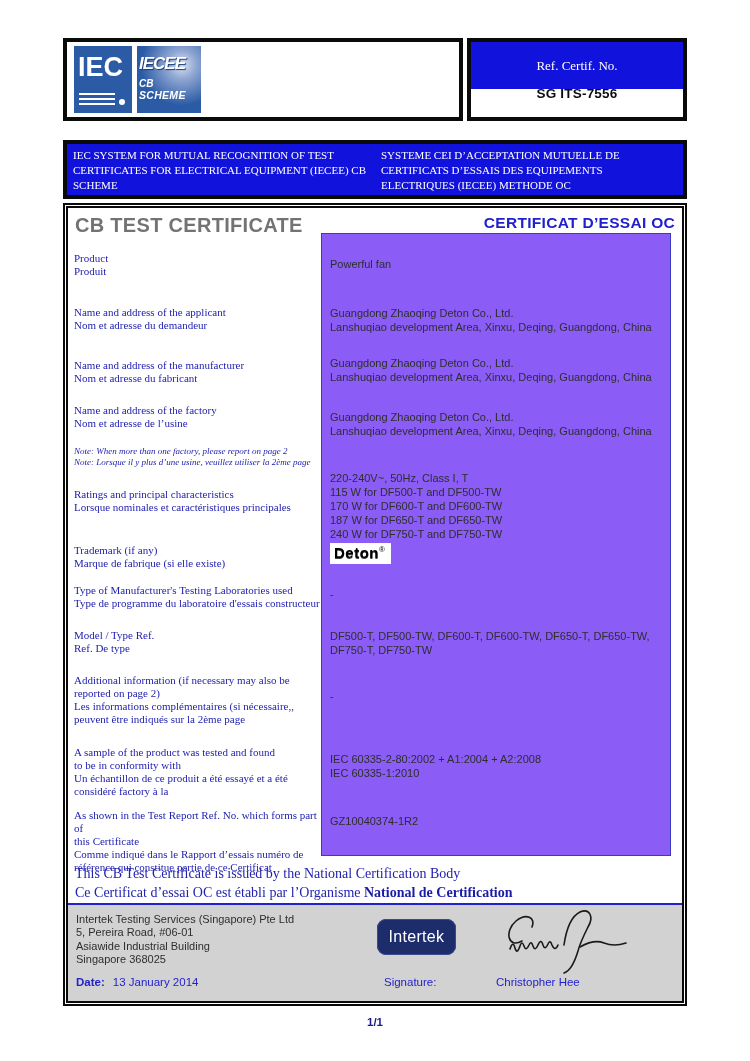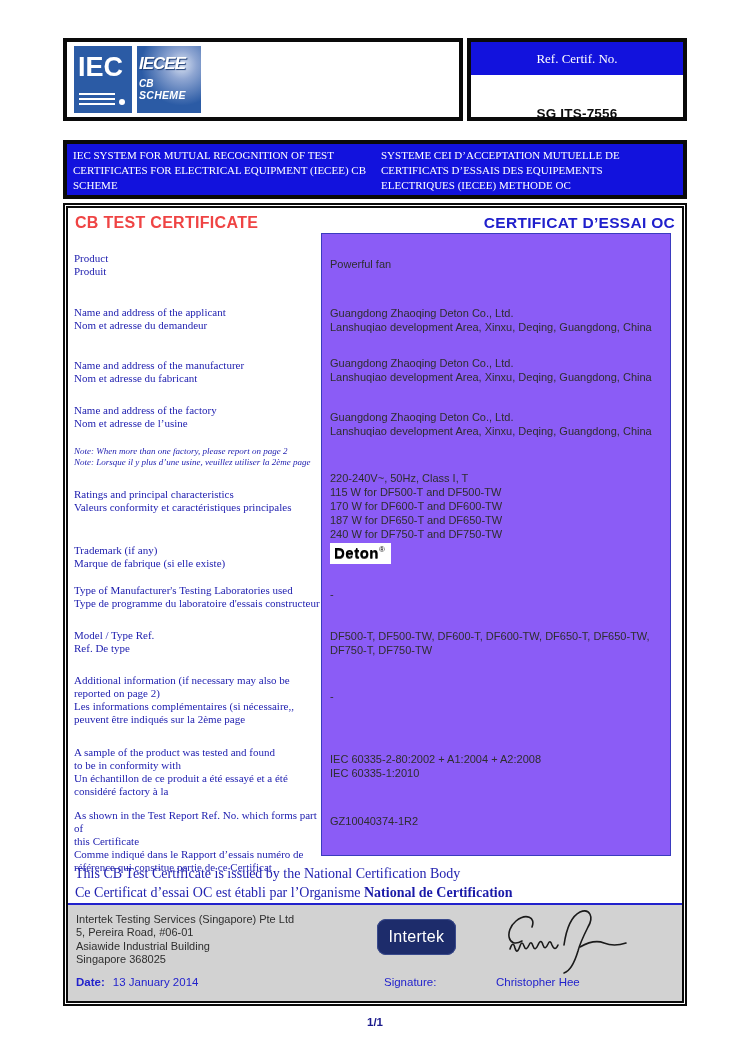--- a/index.html
+++ b/index.html
@@ -35,47 +35,47 @@
   }
   .iecee-line1 { font-style:italic; font-weight:bold; font-size:17px; letter-spacing:-1px; text-shadow:1px 1px 1px #1a3a72; }
   .iecee-line2 { font-weight:bold; font-size:10px; margin-top:4px; font-style:italic; }
   .iecee-line3 { font-weight:bold; font-size:10.5px; font-style:italic; letter-spacing:0.3px; }
 
   .hdr-right {
     left:467px; top:38px; width:220px; height:83px;
     border:4px solid #0a0a0a; background:#fff;
   }
   .ref-bar {
-    position:absolute; left:0; top:0; right:0; height:33px; background:#1212dd;
+    position:absolute; left:0; top:0; right:0; height:47px; background:#1212dd;
     color:#fff; font-family:"Liberation Serif", serif; font-size:13px;
     display:flex; align-items:center; justify-content:center;
   }
   .ref-num {
     position:absolute; left:0; right:0; top:44px; text-align:center;
-    color:#0d0d0d; font-weight:bold; font-size:13.5px; letter-spacing:0.2px;margin-top:20px;
+    color:#0d0d0d; font-weight:bold; font-size:13.5px; letter-spacing:0.2px;
   }
 
   
   .banner {
     left:63px; top:140px; width:624px; height:59px;
     background:#1212dd; border:4px solid #0a0a0a;
     color:#fff; font-family:"Liberation Serif", serif; font-size:11px;
     display:flex; line-height:1.35; padding:4px 6px;
   }
   .banner .col-en { width:308px; padding-right:14px; }
   .banner .col-fr { flex:1; }
 
   
   .main-frame {
     left:63px; top:203px; width:624px; height:803px;
     border:5px double #0a0a0a; background:#fff;
   }
   .title-en {
-    position:absolute; left:7px; top:6px; color:#ef4444;
-    font-size:16px; font-weight:bold; letter-spacing:0.3px;
+    position:absolute; left:7px; top:6px; color:#737373;
+    font-size:20px; font-weight:bold; letter-spacing:0.3px;
   }
   .title-fr {
     position:absolute; right:7px; top:6px; color:#2020cc;
     font-size:15.5px; font-weight:bold; letter-spacing:0.3px;
   }
   .lab {
     position:absolute; color:#2222b0;
     font-family:"Liberation Serif", serif; font-size:11px; line-height:1.18;
   }
   .lab .note {
@@ -162,21 +162,21 @@
 
 <div class="abs main-frame">
   <div class="title-en">CB TEST CERTIFICATE</div>
   <div class="title-fr">CERTIFICAT D’ESSAI OC</div>
 
   <div class="lab ml" style="top:44px;  left:6px; width:248px;"><span>Product</span><br><span>Produit</span></div>
   <div class="lab ml" style="top:98px;  left:6px; width:248px;"><span>Name and address of the applicant</span><br><span>Nom et adresse du demandeur</span></div>
   <div class="lab ml" style="top:151px; left:6px; width:248px;"><span>Name and address of the manufacturer</span><br><span>Nom et adresse du fabricant</span></div>
   <div class="lab ml" style="top:196px; left:6px; width:248px;"><span>Name and address of the factory</span><br><span>Nom et adresse de l’usine</span></div>
   <div class="lab ml" style="top:238px; left:6px; width:260px;"><span class="note">Note: When more than one factory, please report on page 2</span><span class="note">Note: Lorsque il y plus d’une usine, veuillez utiliser la 2ème page</span></div>
-  <div class="lab ml" style="top:280px; left:6px; width:248px;"><span>Ratings and principal characteristics</span><br><span>Valeurs conformity et caractéristiques principales</span></div>
+  <div class="lab ml" style="top:280px; left:6px; width:248px;"><span>Ratings and principal characteristics</span><br><span>Lorsque nominales et caractéristiques principales</span></div>
   <div class="lab ml" style="top:336px; left:6px; width:248px;"><span>Trademark (if any)</span><br><span>Marque de fabrique (si elle existe)</span></div>
   <div class="lab ml" style="top:376px; left:6px; width:248px;"><span>Type of Manufacturer's Testing Laboratories used</span><br><span>Type de programme du laboratoire d'essais constructeur</span></div>
   <div class="lab ml" style="top:421px; left:6px; width:248px;"><span>Model / Type Ref.</span><br><span>Ref. De type</span></div>
   <div class="lab ml" style="top:466px; left:6px; width:248px;"><span>Additional information (if necessary may also be reported on page 2)</span><br><span>Les informations complémentaires (si nécessaire,, peuvent être indiqués sur la 2ème page</span></div>
   <div class="lab ml" style="top:538px; left:6px; width:248px;"><span class="ml">A sample of the product was tested and found
 to be in conformity with</span><br><span class="ml">Un échantillon de ce produit a été essayé et a été
  considéré factory à la</span></div>
   <div class="lab ml" style="top:601px; left:6px; width:248px;"><span class="ml">As shown in the Test Report Ref. No. which forms part of
 this Certificate</span><br><span class="ml">Comme indiqué dans le Rapport d’essais numéro de
 référence qui constitue partie de ce Certificat</span></div>

